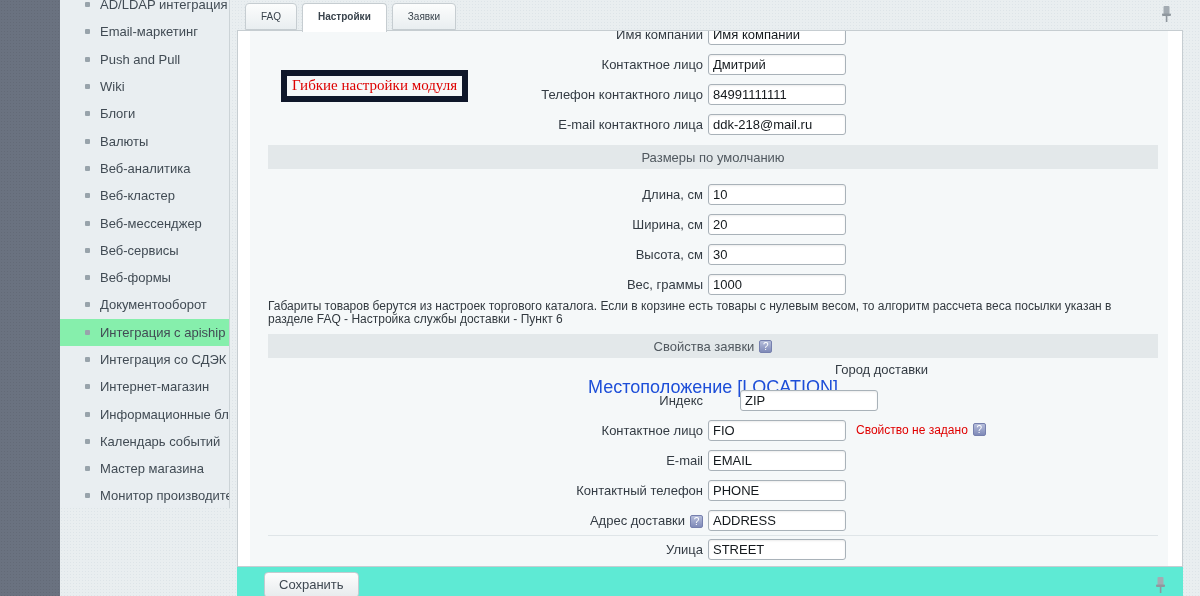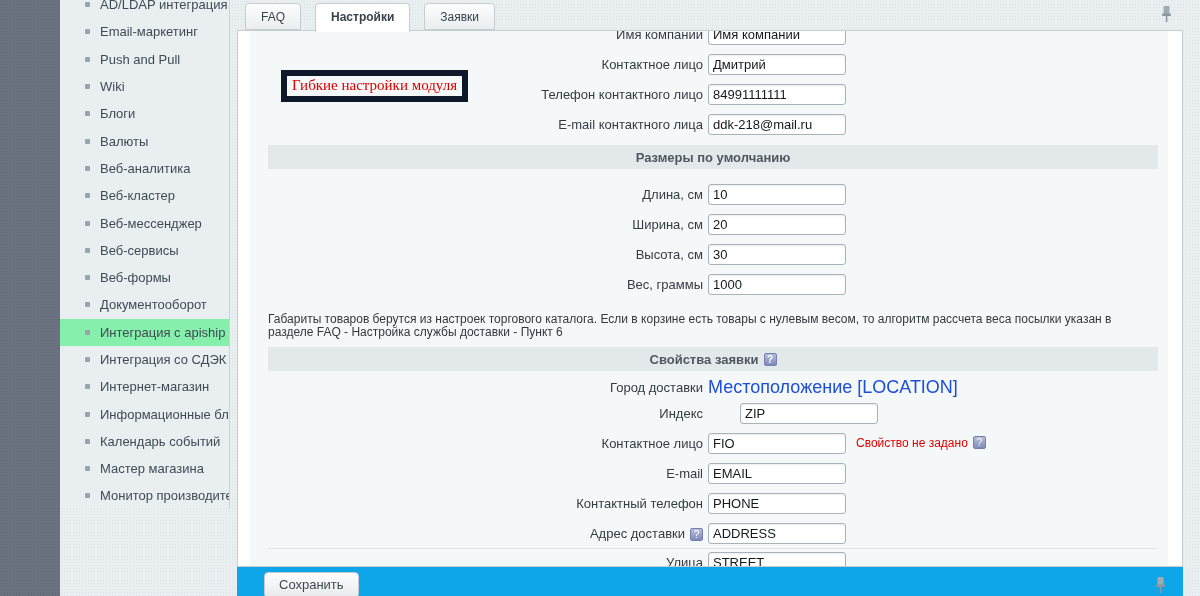--- a/index.html
+++ b/index.html
@@ -27,22 +27,22 @@
   .menu-item {
     height:27.3px; display:flex; align-items:center;
     padding-left:25px; font-size:13px; color:#414b54;
     white-space:nowrap; overflow:hidden; cursor:pointer;
   }
   .menu-item.selected { background:#86efac; }
   .bullet { flex:none; width:5px; height:5px; background:#98a3ab; border-radius:1px; margin-right:10px; }
   
   .tabs { position:absolute; left:245px; top:3px; height:28px; display:flex; z-index:3; }
   .tab {
-    height:27px; line-height:26px; padding:0 15px; margin-right:14px;
-    font-size:12px; color:#39434c; cursor:pointer;
+    height:27px; line-height:26px; padding:0 15px; margin-right:5px;
+    font-size:10px; color:#39434c; cursor:pointer;
     background:linear-gradient(#fcfdfd,#e9eef0);
     border:1px solid #c6cdd1; border-radius:4px 4px 0 0;
   }
   .tab.active {
     background:#fff; font-weight:bold; height:29px; z-index:4; position:relative;
     border-bottom:none;
   }
   
   .panel {
     position:absolute; left:237px; top:30px; width:946px; height:537px;
@@ -58,47 +58,47 @@
     font-size:13px; color:#333b43; white-space:nowrap;
   }
   .inp {
     width:138px; height:21px; border:1px solid #a9b2b9; border-radius:3px;
     padding:0 4px; font-size:13px; font-family:"Liberation Sans",sans-serif;
     color:#14191d; background:#fff; box-shadow:inset 0 1px 2px rgba(0,0,0,0.08);
   }
   .row-clipped { margin-top:-12px; }
   .bar {
     height:24px; background:#e3e8ea; display:flex; align-items:center; justify-content:center;
-    font-size:13px; font-weight:bold; color:#50585f;
+    font-size:13px; font-weight:normal; color:#50585f;
   }
   .bar1 { margin-top:6px; }
   .bar2 { margin-top:8px; }
   .size-first { margin-top:10px; }
-  .note { margin-top:14px; font-size:12px; line-height:13px; color:#32393f; }
-  .row-location { margin-top:4px; height:24px; }
+  .note { margin-top:1px; font-size:12px; line-height:13px; color:#32393f; }
+  .row-location { margin-top:4px; height:24px;flex-direction:column; }
   .row-location .val { font-size:18px; color:#1d4ed8; }
   .row-zip { margin-top:-1px;gap:32px; }
   .row-street { margin-top:-2px; }
   .divider { border-top:1px solid #dfe5e8; }
   .help {
     display:inline-block; flex:none; width:13px; height:13px; margin-left:5px;
     background:linear-gradient(#b6bedb,#7f8ab8); border:1px solid #7680ae; border-radius:2px;
     color:#fff; font-size:10px; line-height:11px; text-align:center; cursor:pointer;
   }
   .prop-note { display:flex; align-items:flex-start; margin-left:10px; font-size:12px; color:#e00000; white-space:nowrap; }
   
   .annotation {
     position:absolute; left:281px; top:70px; z-index:5;
     border:6px solid #0f172a; padding:1px 5px 2px;
     font-family:"Liberation Serif", serif; font-size:15px; color:#dd0000; white-space:nowrap;
   }
   
   .footer {
     position:absolute; left:237px; top:567px; width:946px; height:29px;
-    background:#0ea5e9; z-index:2;
+    background:#5eead4; z-index:2;
   }
   .save-btn {
     position:absolute; left:27px; top:5px; padding:4px 14px 5px;
     font-size:13px; font-family:"Liberation Sans",sans-serif; color:#3f4851;
     background:linear-gradient(#fdfdfd,#e7ebed); border:1px solid #c3cbd0; border-radius:4px;
     cursor:pointer;
   }
   .pin { position:absolute; z-index:6; cursor:pointer; }
   .pin-top { left:1160px; top:5px; }
   .pin-bottom { left:1154px; top:576px; }

